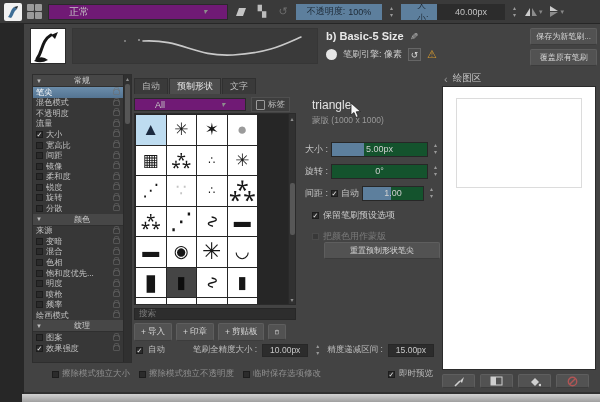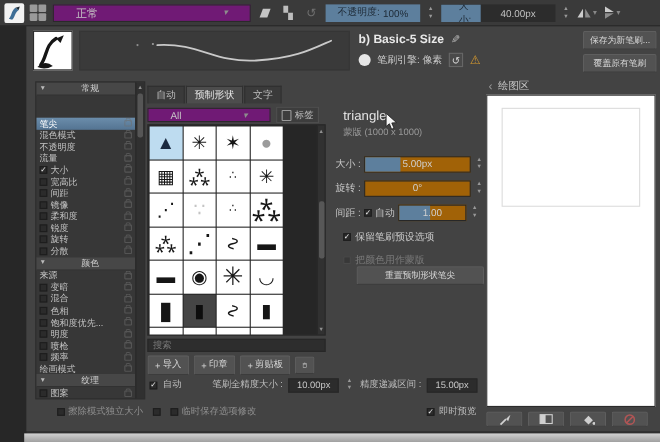--- a/index.html
+++ b/index.html
@@ -44,21 +44,21 @@
   .hdr-buttons{position:absolute;right:3px;top:4px;display:flex;flex-direction:column;gap:4px;}
   .btn{background:#525252;border:1px solid #5e5e5e;border-bottom-color:#3c3c3c;border-radius:2px;
        color:#d6d6d6;font-size:8px;padding:2px 5px;text-align:center;font-family:inherit;}
   
   #option-wrap{position:absolute;left:8px;top:50px;width:100px;height:289px;background:#373737;border:1px solid #2e2e2e;box-sizing:border-box;display:flex;}
   #option-list{flex:1;display:flex;flex-direction:column;overflow:hidden;}
   .opt-header{height:11px;flex:none;background:#474747;display:flex;align-items:center;font-size:8px;color:#cfcfcf;padding:0 3px;border-bottom:1px solid #2f2f2f;}
   .opt-header .tri{font-style:normal;font-size:6px;color:#bbb;margin-right:2px;}
   .opt-header .hl{flex:1;text-align:center;}
   .opt-item{height:10.55px;flex:none;display:flex;align-items:center;gap:3px;font-size:8.2px;color:#c3c3c3;padding:0 3px;}
-  .opt-item.sel{background:linear-gradient(#6b8dab,#547492);color:#ffffff;margin-top:20px;}
+  .opt-item.sel{background:linear-gradient(#6b8dab,#547492);color:#ffffff;}
   .cb{width:7px;height:7px;flex:none;background:#2b2b2b;border:1px solid #1d1d1d;display:flex;align-items:center;justify-content:center;font-size:7px;color:#e2e2e2;line-height:1;box-sizing:border-box;}
   .cb.on{color:#e8e8e8;}
   .ol{white-space:nowrap;overflow:hidden;}
   .lock{margin-left:auto;width:5px;height:4px;border:1px solid #6e6e6e;border-radius:1px;position:relative;opacity:.55;flex:none;}
   .lock:before{content:"";position:absolute;left:0px;top:-3px;width:3px;height:3px;border:1px solid #6e6e6e;border-bottom:none;border-radius:2px 2px 0 0;}
   #opt-scroll{width:7px;flex:none;background:#303030;border-left:1px solid #2a2a2a;display:flex;flex-direction:column;align-items:center;font-size:6px;color:#909090;}
   #opt-scroll .thumb{width:5px;height:40px;background:#565656;border-radius:2px;margin-top:2px;}
   
   #tabs{position:absolute;left:110px;top:54px;display:flex;gap:1px;height:16px;}
   .tab{background:#3a3a3a;border:1px solid #303030;border-bottom:none;color:#bdbdbd;font-size:9px;
@@ -88,21 +88,21 @@
   #trash-btn{width:18px;display:flex;justify-content:center;}
   
   #precision-row{position:absolute;left:112px;top:318px;display:flex;align-items:center;gap:5px;font-size:8.5px;color:#bdbdbd;white-space:nowrap;}
   .mini-field{width:46px;height:13px;background:#2c2c2c;border:1px solid #272727;display:flex;align-items:center;justify-content:center;color:#c8c8c8;box-sizing:border-box;}
   
   #props{position:absolute;left:274px;top:74px;width:142px;}
   #prop-title{font-size:12px;color:#e2e2e2;margin:0 0 3px 14px;}
   #prop-sub{font-size:8.5px;color:#999;margin:0 0 14px 14px;}
   .prow{display:flex;align-items:center;gap:3px;margin-bottom:6px;font-size:9px;color:#c6c6c6;}
   .plabel{width:30px;text-align:right;flex:none;}
-  .pfield{position:relative;flex:1;height:15px;background:#a16207;border:1px solid #272727;box-sizing:border-box;}
+  .pfield{position:relative;flex:1;height:15px;background:#14532d;border:1px solid #272727;box-sizing:border-box;}
   .pfield .fill{position:absolute;left:0;top:0;bottom:0;background:#5d7f9d;}
   .pfield .ptext{position:absolute;inset:0;display:flex;align-items:center;justify-content:center;font-size:9px;color:#d0d0d0;}
   .cbrow{display:flex;align-items:center;gap:4px;font-size:9px;margin:8px 0 0 14px;color:#c9c9c9;}
   .cbrow.disabled{color:#7a7a7a;}
   .cbrow.disabled .cb{border-color:#4a4a4a;background:#383838;}
   #reset-tip-btn{position:absolute;left:26px;top:144px;width:116px;height:17px;}
   
   #scratch-header{position:absolute;left:420px;top:48px;display:flex;align-items:center;gap:5px;font-size:9.5px;color:#c6c6c6;}
   #scratch-header .chev{color:#9a9a9a;font-size:11px;}
   #scratch-canvas{position:absolute;left:418px;top:62px;width:154px;height:284px;background:#ffffff;border:1px solid #2b2b2b;box-sizing:border-box;}
@@ -579,20 +579,21 @@
       </button>
     </div>
 
     <div id="footer-row">
       <span class="grp">
         <span class="cb"></span>
         <span>擦除模式独立大小</span>
       </span>
       <span class="grp">
         <span class="cb"></span>
+        <span>擦除模式独立不透明度</span>
       </span>
       <span class="grp">
         <span class="cb"></span>
         <span>临时保存选项修改</span>
       </span>
     </div>
     <div id="instant-preview">
       <span class="cb on">✓</span>
       <span>即时预览</span>
     </div>

